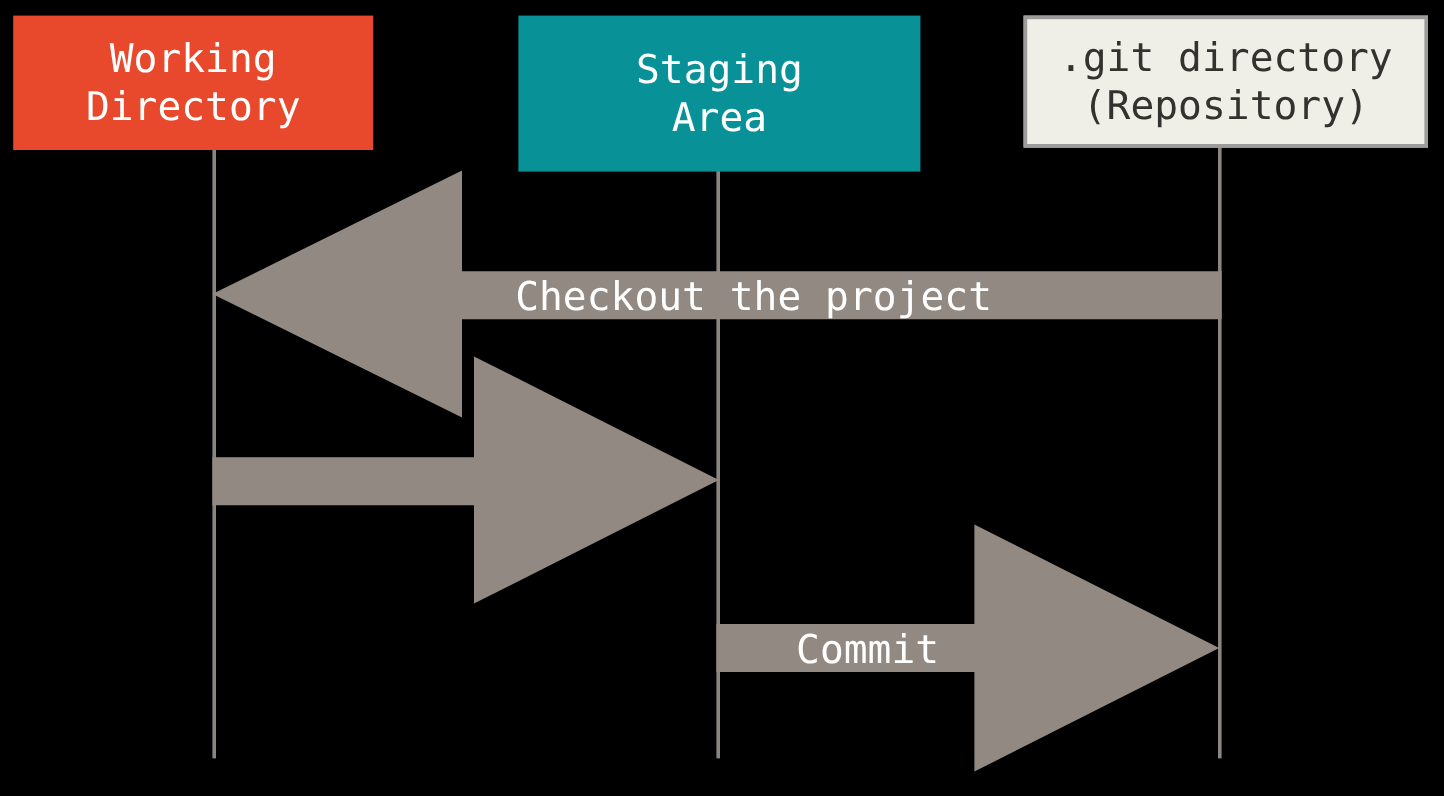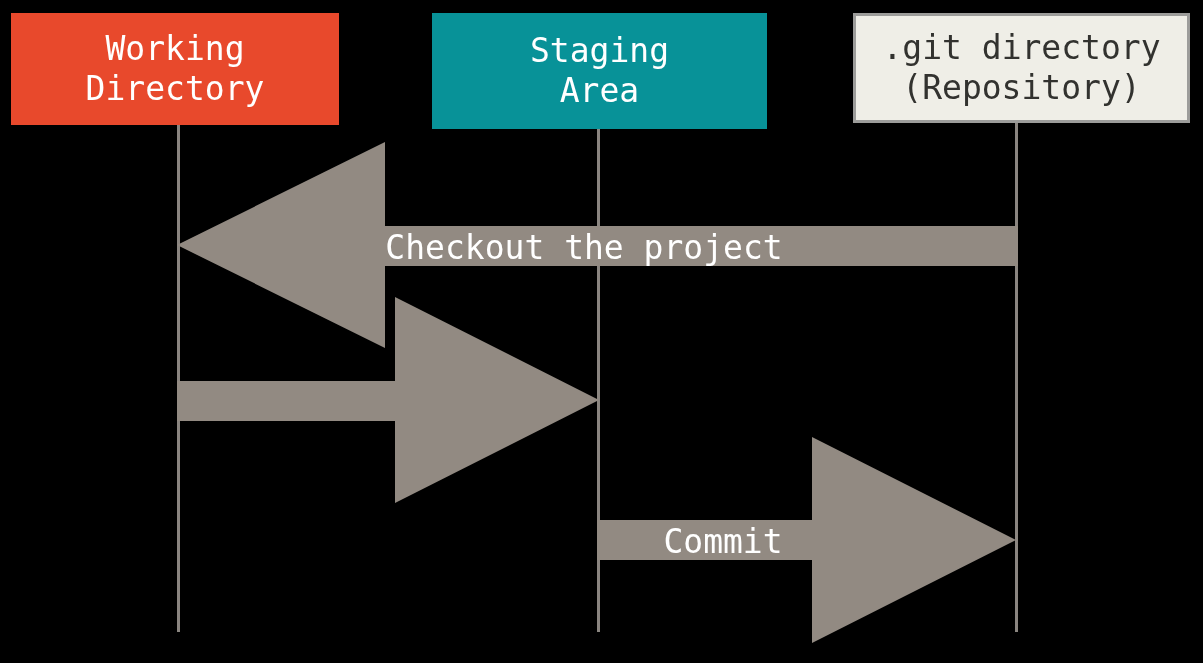--- a/index.html
+++ b/index.html
@@ -21,22 +21,22 @@
     align-items: center;
     justify-content: center;
     box-sizing: border-box;
   }
   .box .box-label {
     white-space: pre-line;
     text-align: center;
     font-size: 33px;
     line-height: 40px;
   }
-  .box-working { left: 11px;  top: 13px; width: 328px; height: 112px; }
-  .box-staging { left: 432px; top: 13px; width: 335px; height: 116px; }
+  .box-working { left: 11px;  top: 13px; width: 300px; height: 112px; }
+  .box-staging { left: 432px; top: 13px; width: 335px; height: 130px; }
   .box-repo    { left: 853px; top: 13px; width: 337px; height: 110px; border: 3px solid #be185d; }
 
   .lifeline {
     position: absolute;
     width: 3px;
   }
   .line-working { left: 177px;  top: 125px; height: 507px; }
   .line-staging { left: 597px;  top: 126px; height: 506px; }
   .line-repo    { left: 1015px; top: 123px; height: 509px; }
 
@@ -48,21 +48,21 @@
     height: 663px;
   }
 
   .arrow-label {
     position: absolute;
     transform: translate(-50%, -50%);
     font-size: 33px;
     line-height: 33px;
     white-space: nowrap;
   }
-  .label-checkout { left: 584px; top: 247px; text-align: center; }
+  .label-checkout { left: 628px; top: 247px; text-align: center; }
   .label-stage    { left: 328px; top: 402px; }
   .label-commit   { left: 723px; top: 541px; text-align: center; }
 </style>
 </head>
 <body>
 
 <div class="diagram">
 
   <div class="lifeline line-working" style="background-color: rgb(138, 133, 128);"></div>
   <div class="lifeline line-staging" style="background-color: rgb(138, 133, 128);"></div>

